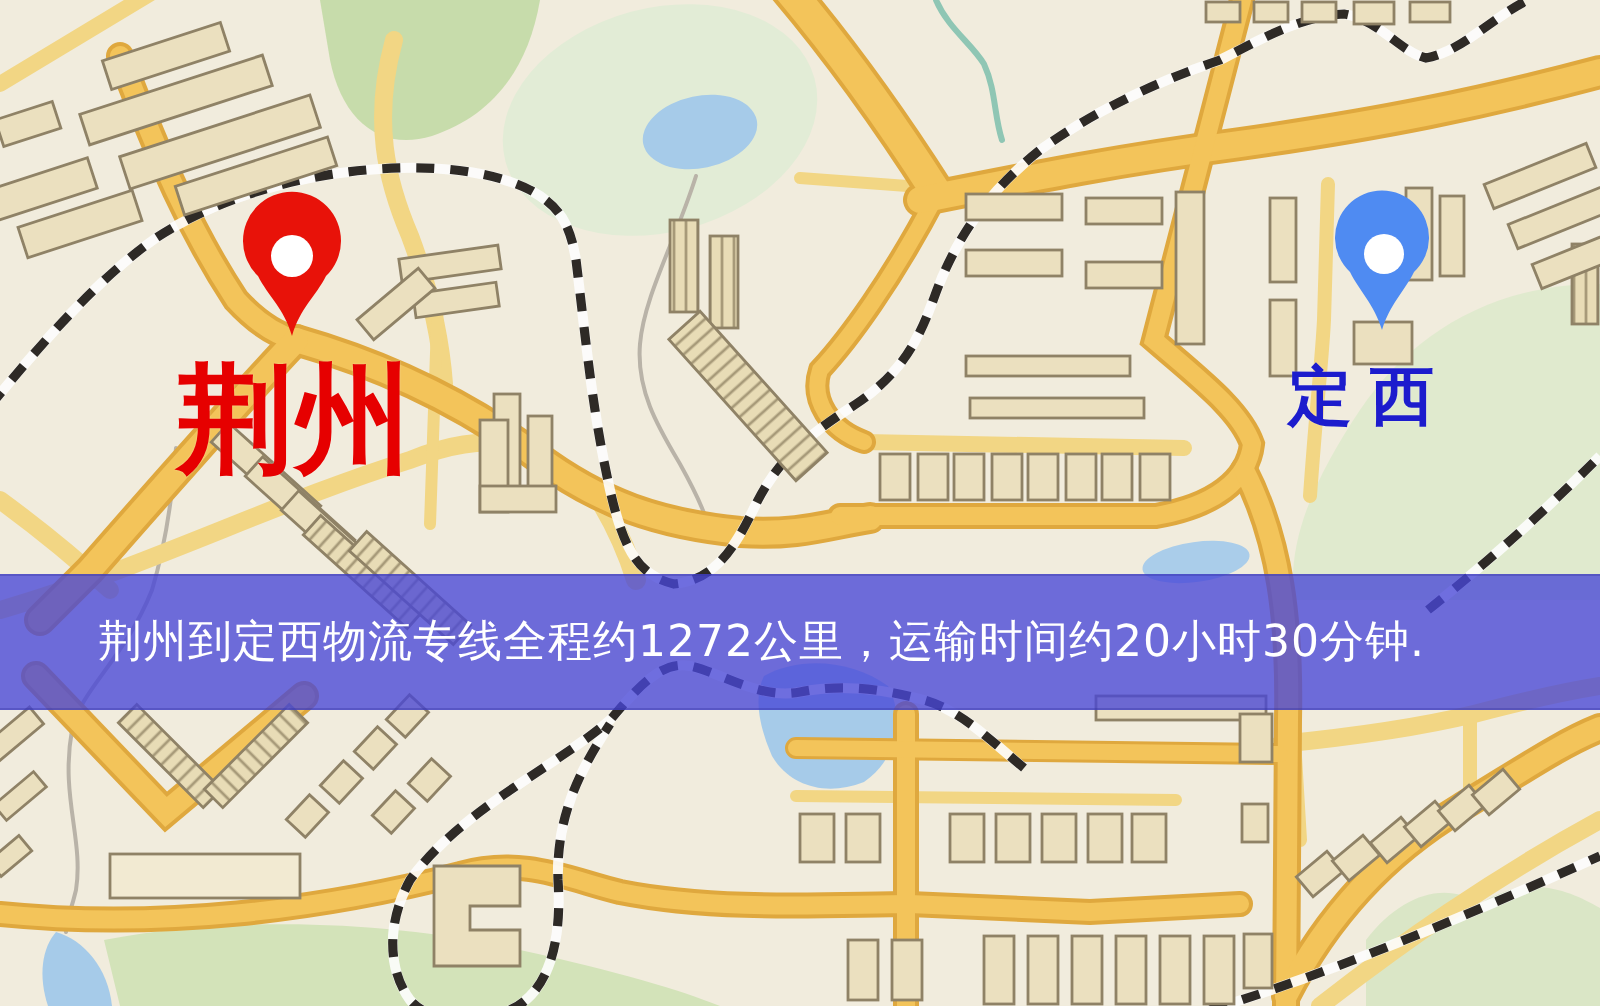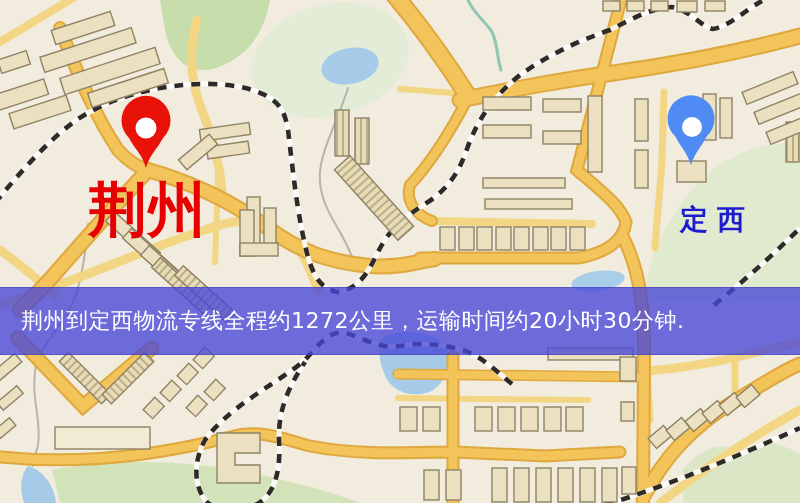--- a/index.html
+++ b/index.html
@@ -10,26 +10,26 @@
     --origin-pin:#e81209; --destination-pin:#4f8bf2;
   }
   html,body{margin:0;padding:0;background:#888;}
   #stage{position:relative;width:800px;height:503px;overflow:hidden;
          font-family:"DejaVu Sans","Liberation Sans",sans-serif;background:var(--map-bg);}
   #map-svg{position:absolute;left:0;top:0;}
   .city-label{position:absolute;font-weight:bold;line-height:1;white-space:nowrap;
               text-shadow:0 0 1px rgba(255,255,255,.4);}
   #origin-label{left:88px;top:180px;font-size:59px;color:var(--origin-text);letter-spacing:0px;
                 font-family:"DejaVu Serif","Liberation Serif",serif;}
-  #destination-label{left:680px;top:182px;font-size:28px;color:var(--destination-text);
-                letter-spacing:9px;font-family:"DejaVu Serif","Liberation Serif",serif;margin-top:24px;}
+  #destination-label{left:644px;top:182px;font-size:32px;color:var(--destination-text);
+                letter-spacing:9px;font-family:"DejaVu Serif","Liberation Serif",serif;}
   #route-banner{position:absolute;left:0;top:287px;width:800px;height:68px;
                 background:var(--banner);display:flex;align-items:center;
                 border-top:1px solid rgba(50,48,160,.35);border-bottom:1px solid rgba(50,48,160,.35);
-                box-sizing:border-box;}
+                box-sizing:border-box;padding-left:28px;}
   #route-banner .banner-text{color:#ffffff;font-size:22px;letter-spacing:.5px;
                 padding-left:21px;white-space:nowrap;}
 </style>
 </head>
 <body>
 
 <div id="stage">
 
   <svg id="map-svg" width="800" height="503" viewBox="0 0 800 503">
     <defs>

